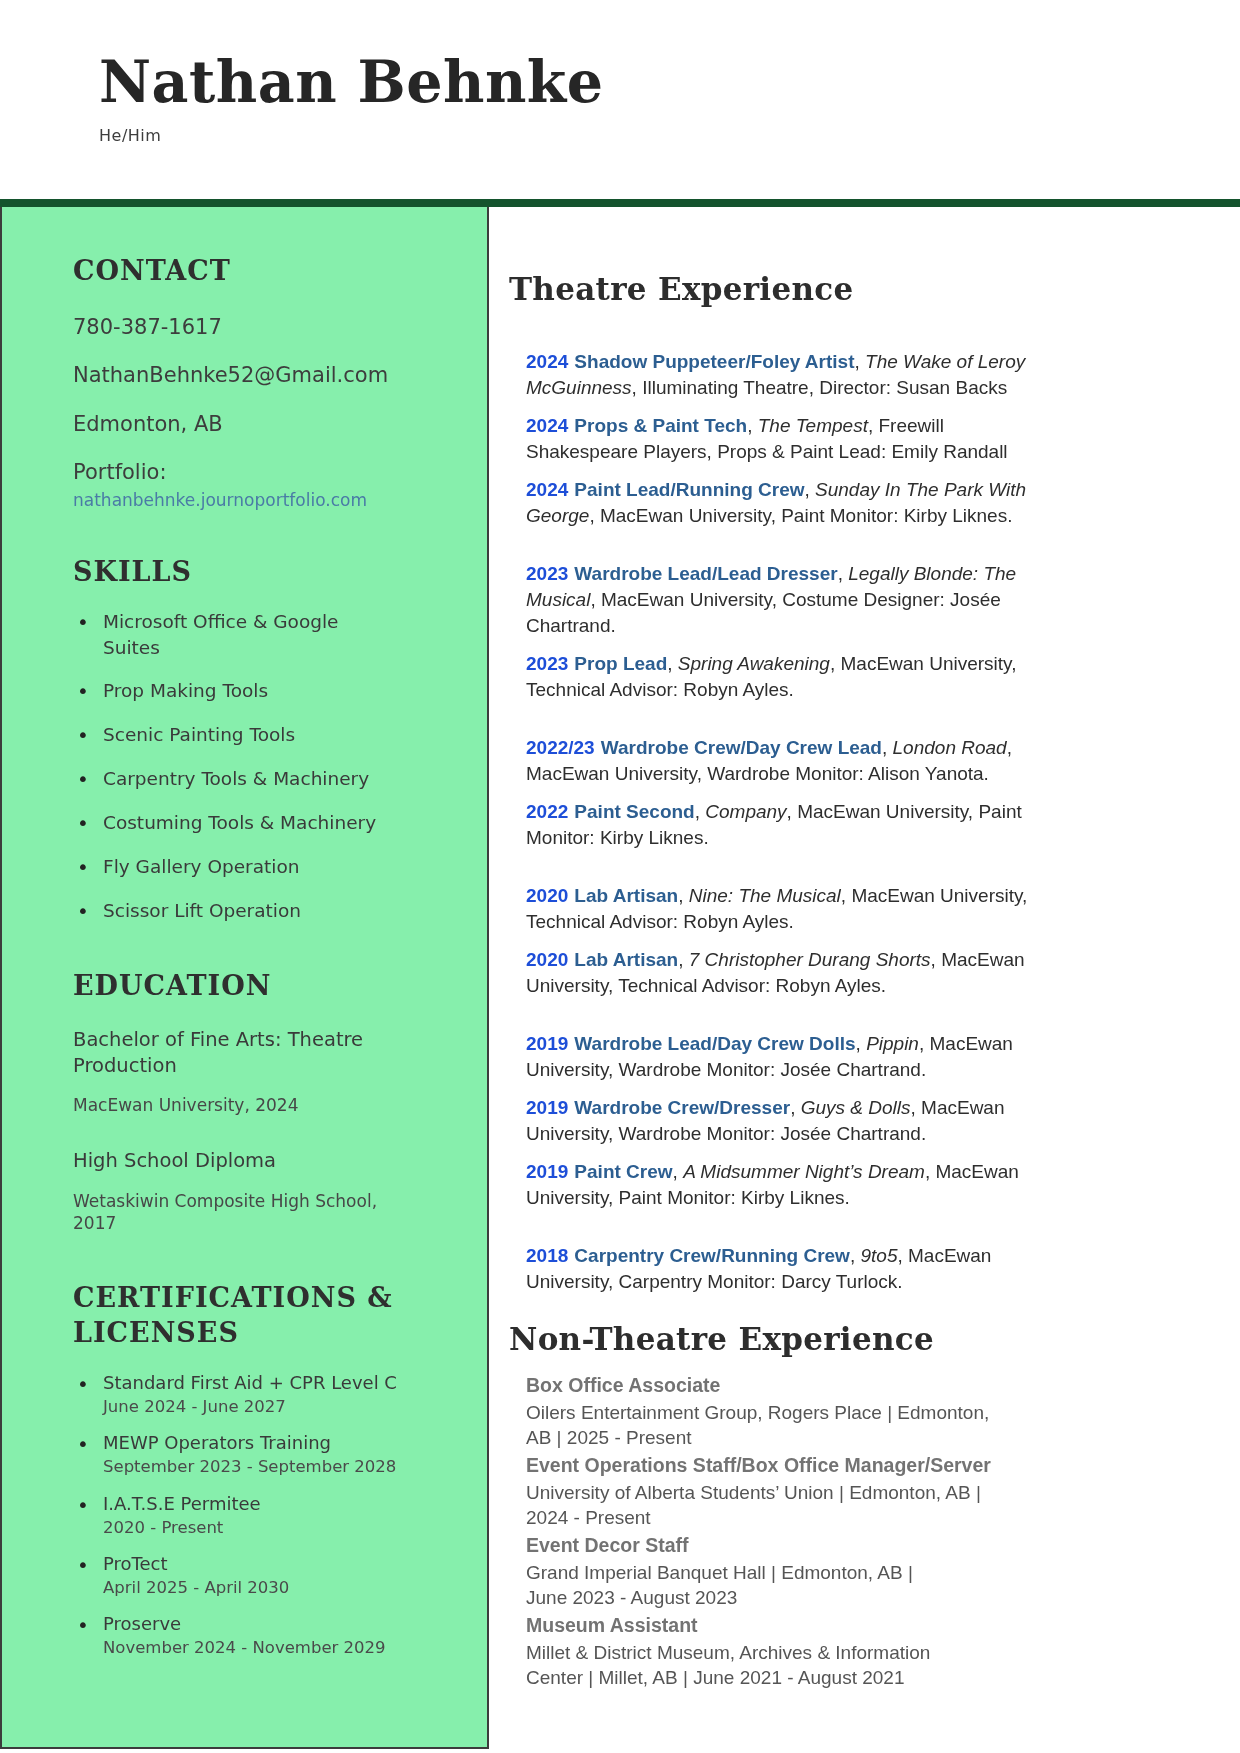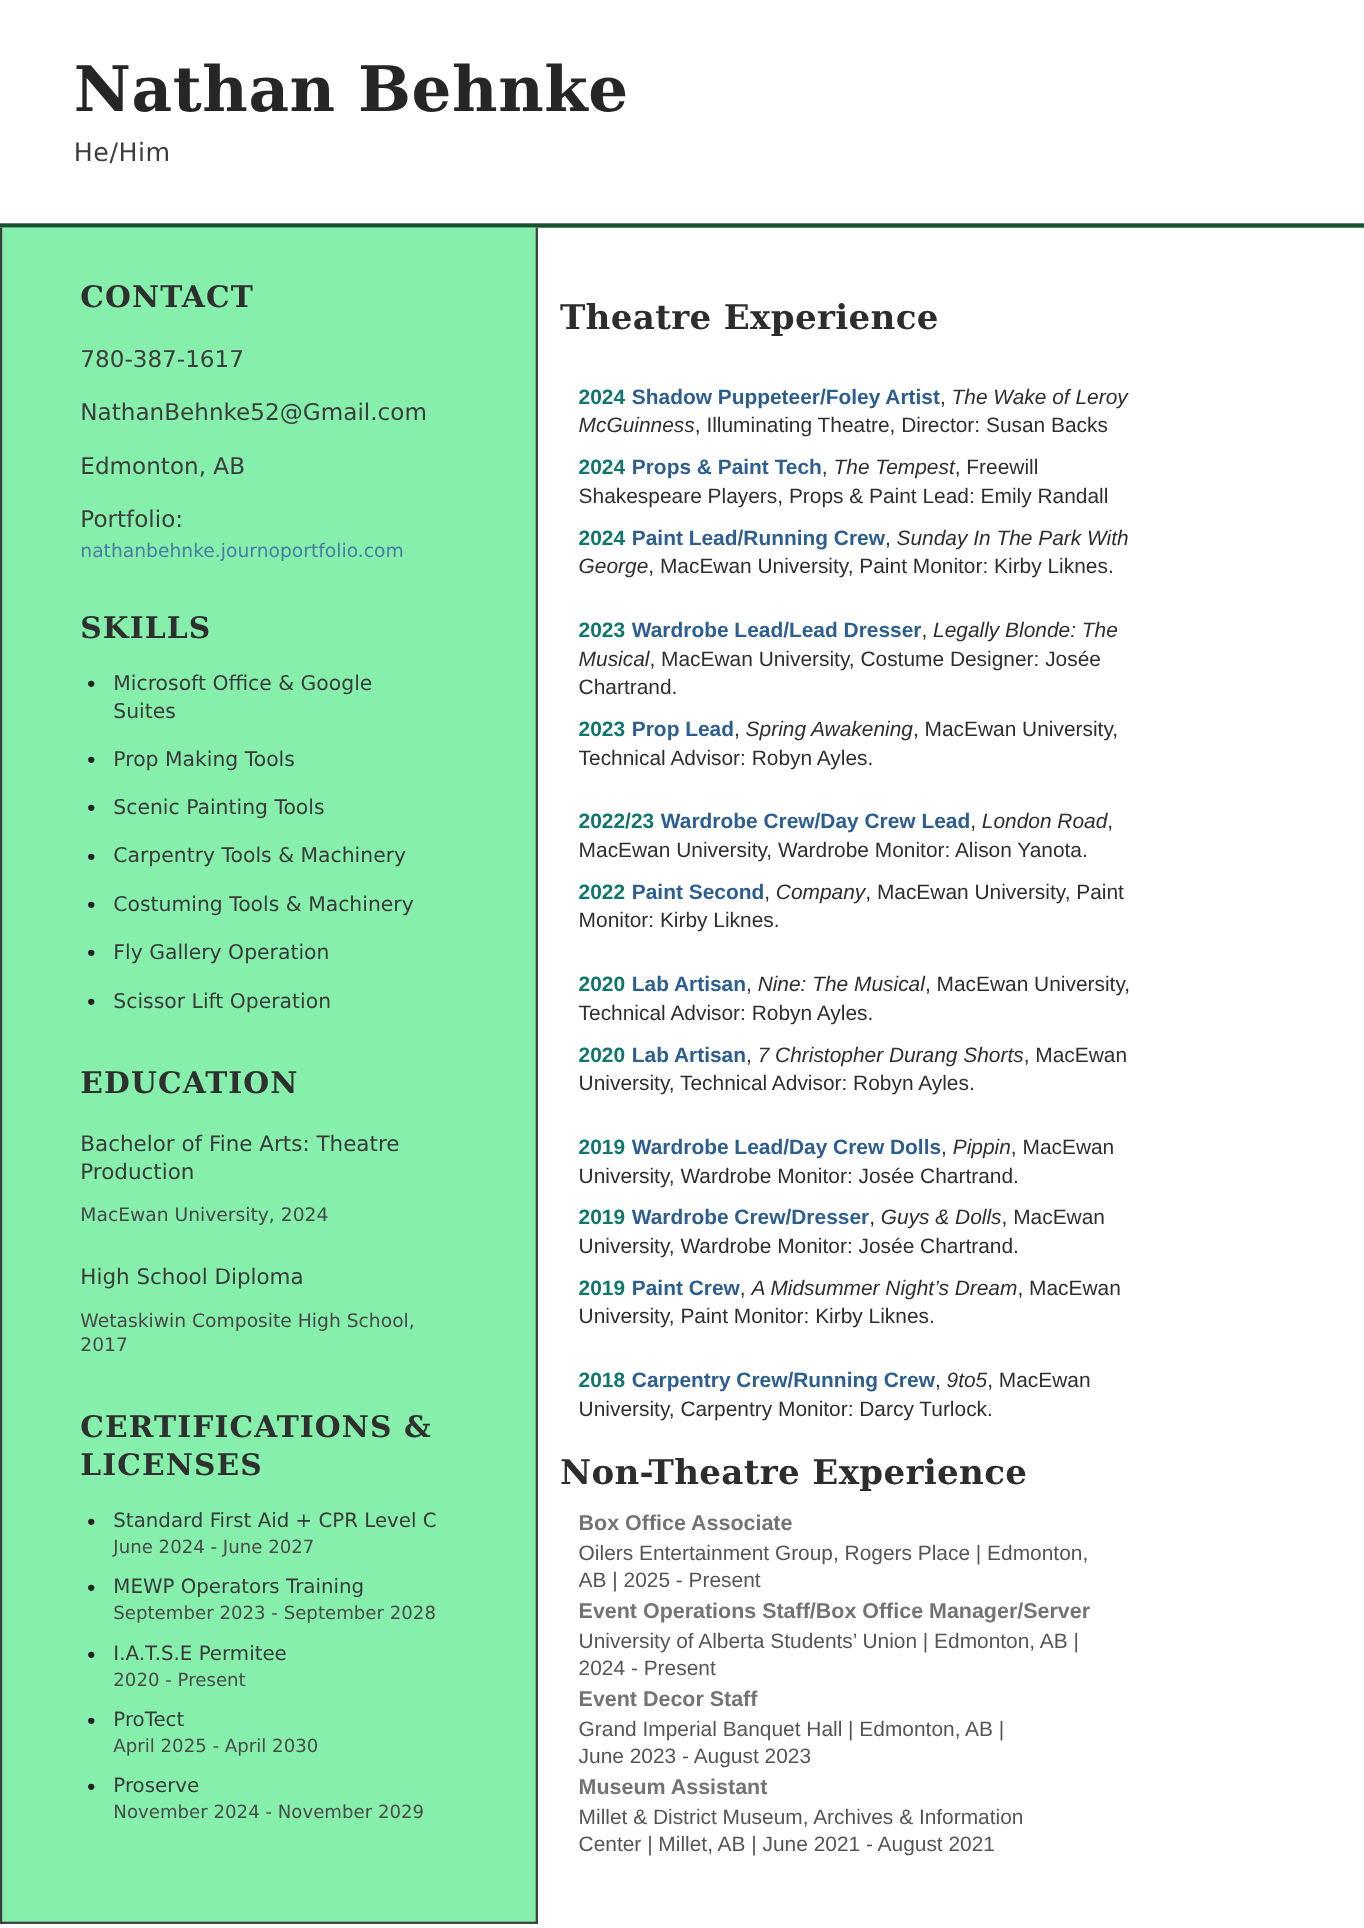--- a/index.html
+++ b/index.html
@@ -4,26 +4,26 @@
 <style>
   * { margin:0; padding:0; box-sizing:border-box; }
   html,body { background:#ffffff; }
   body { font-family:"DejaVu Sans", sans-serif; color:#2e2e2e; }
   .page {
     position:relative; width:1240px; height:1753px; margin:0 auto;
     background:#ffffff; overflow:hidden;
   }
 
   
-  .header { height:207px; padding:52px 0 0 67px; border-bottom:4px solid #14532d; }
+  .header { height:207px; padding:52px 0 0 99px; border-bottom:8px solid #14532d; }
   .name {
     font-family:"DejaVu Serif", serif; font-weight:700;
     font-size:57px; letter-spacing:0.5px; color:#262626; line-height:1.05;
   }
-  .pronouns { margin-top:14px; font-size:23px; color:#3d3d3d; letter-spacing:0.5px; }
+  .pronouns { margin-top:14px; font-size:16px; color:#3d3d3d; letter-spacing:0.5px; }
 
   
   .columns { display:flex; height:1542px; }
 
   
   .sidebar {
     flex:0 0 489px; width:489px; background:#86efac;
     border-left:2px solid #3c3c3c; border-right:2px solid #3c3c3c; border-bottom:2px solid #3c3c3c;
     padding:46px 40px 30px 71px;
   }
@@ -60,21 +60,21 @@
 
   
   .main { flex:1 1 auto; padding:64px 0 0 20px; font-family:"Liberation Sans", sans-serif; }
   .main-heading {
     font-family:"DejaVu Serif", serif; font-weight:700;
     font-size:31px; color:#2d2d2d; letter-spacing:0.3px;
   }
   .t-entries { margin-top:42px; margin-left:17px; width:522px; }
   .t-entry { font-size:19px; line-height:26px; color:#2e2e2e; margin-bottom:12px; }
   .t-entry.new-group { margin-top:32px; }
-  .t-year { font-weight:700; color:#0f766e; margin-right:0.32em; }
+  .t-year { font-weight:700; color:#1d4ed8; margin-right:0.32em; }
   .t-role { font-weight:700; color:#2c5e91;text-align:center; }
   .t-show { font-style:italic; }
   .t-sep { color:#2e2e2e; }
 
   .nt-section { margin-top:26px; }
   .nt-jobs { margin-top:16px; margin-left:17px; width:522px; }
   .nt-job { margin-bottom:3px; }
   .nt-title { font-size:19.5px; font-weight:700; color:#737373; line-height:25px; margin-bottom:2px; }
   .nt-desc { font-size:19px; color:#555555; line-height:25px; }
 </style>

